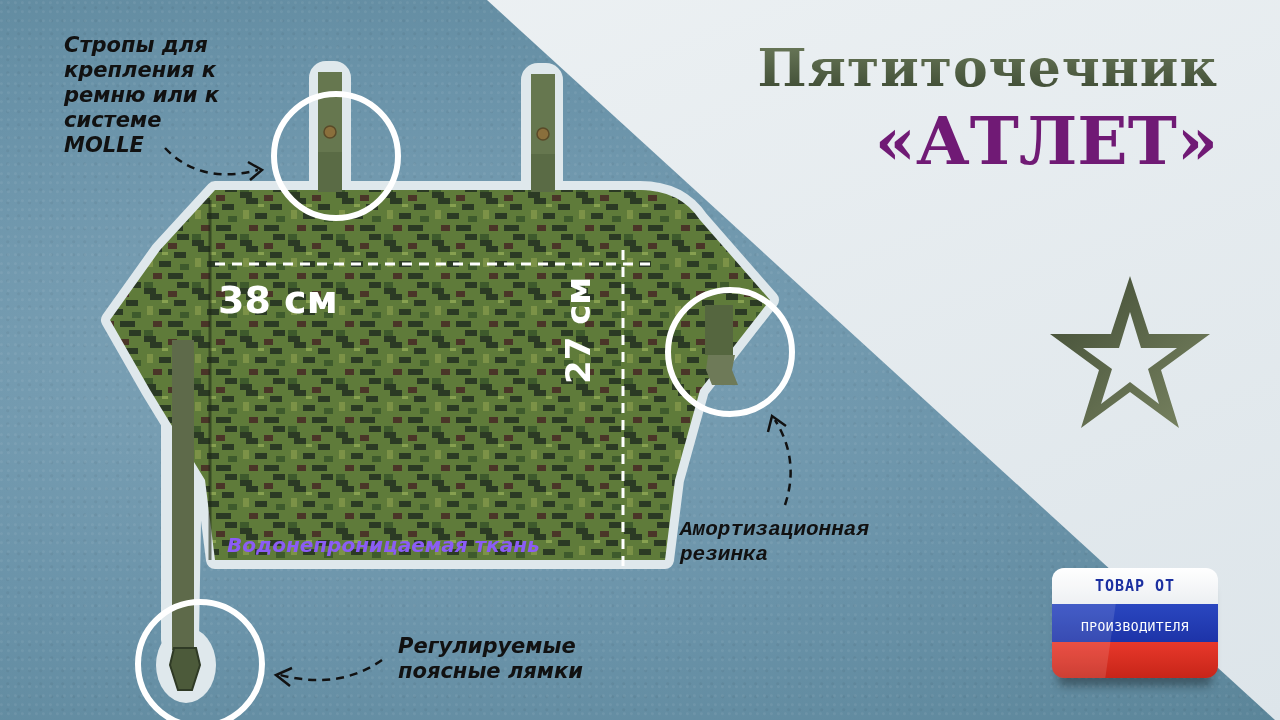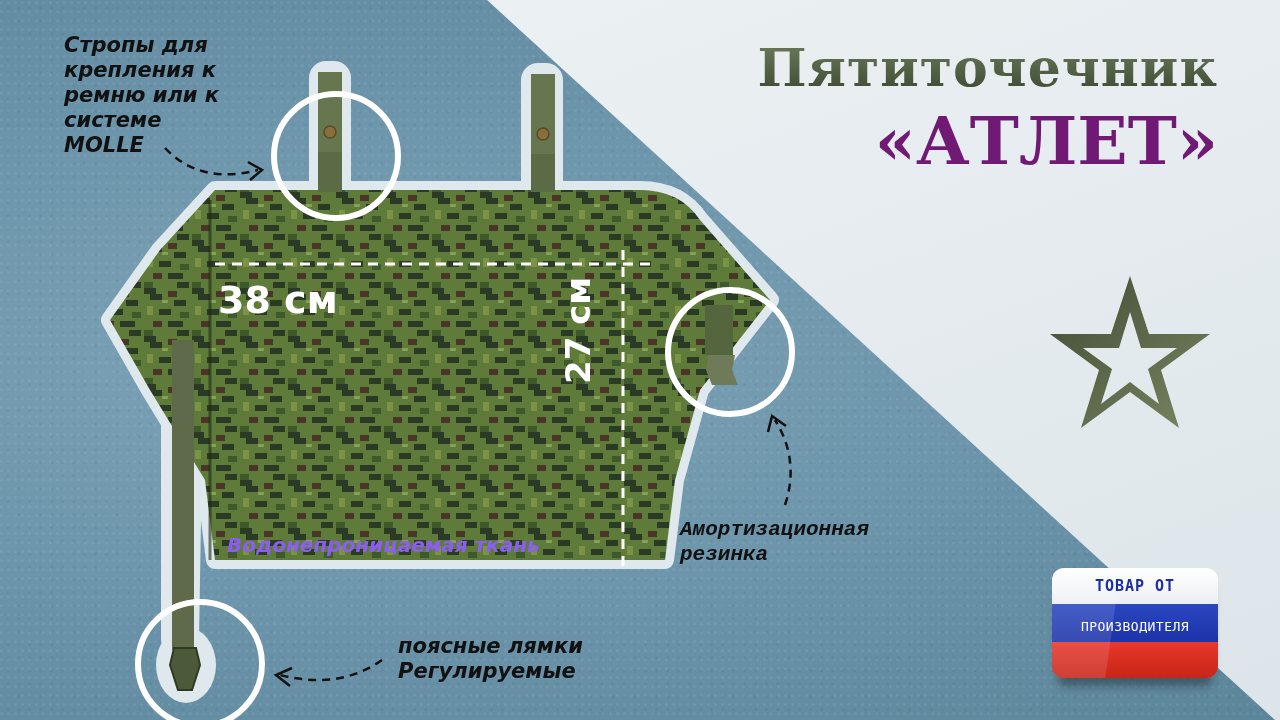--- a/index.html
+++ b/index.html
@@ -124,22 +124,22 @@
   <div>системе</div>
   <div>MOLLE</div>
 </div>
 
 <div class="label lbl-elastic">
   <div>Амортизационная</div>
   <div>резинка</div>
 </div>
 
 <div class="label lbl-straps">
+  <div>Регулируемые</div>
   <div>поясные лямки</div>
-  <div>Регулируемые</div>
 </div>
 
 <div class="title">
   <div class="l1">Пятиточечник</div>
   <div class="l3">«АТЛЕТ»</div>
 </div>
 
 <svg class="star" viewBox="0 0 164 156" xmlns="http://www.w3.org/2000/svg">
   <defs>
     <linearGradient id="sg" x1="0" y1="0" x2="1" y2="1">

